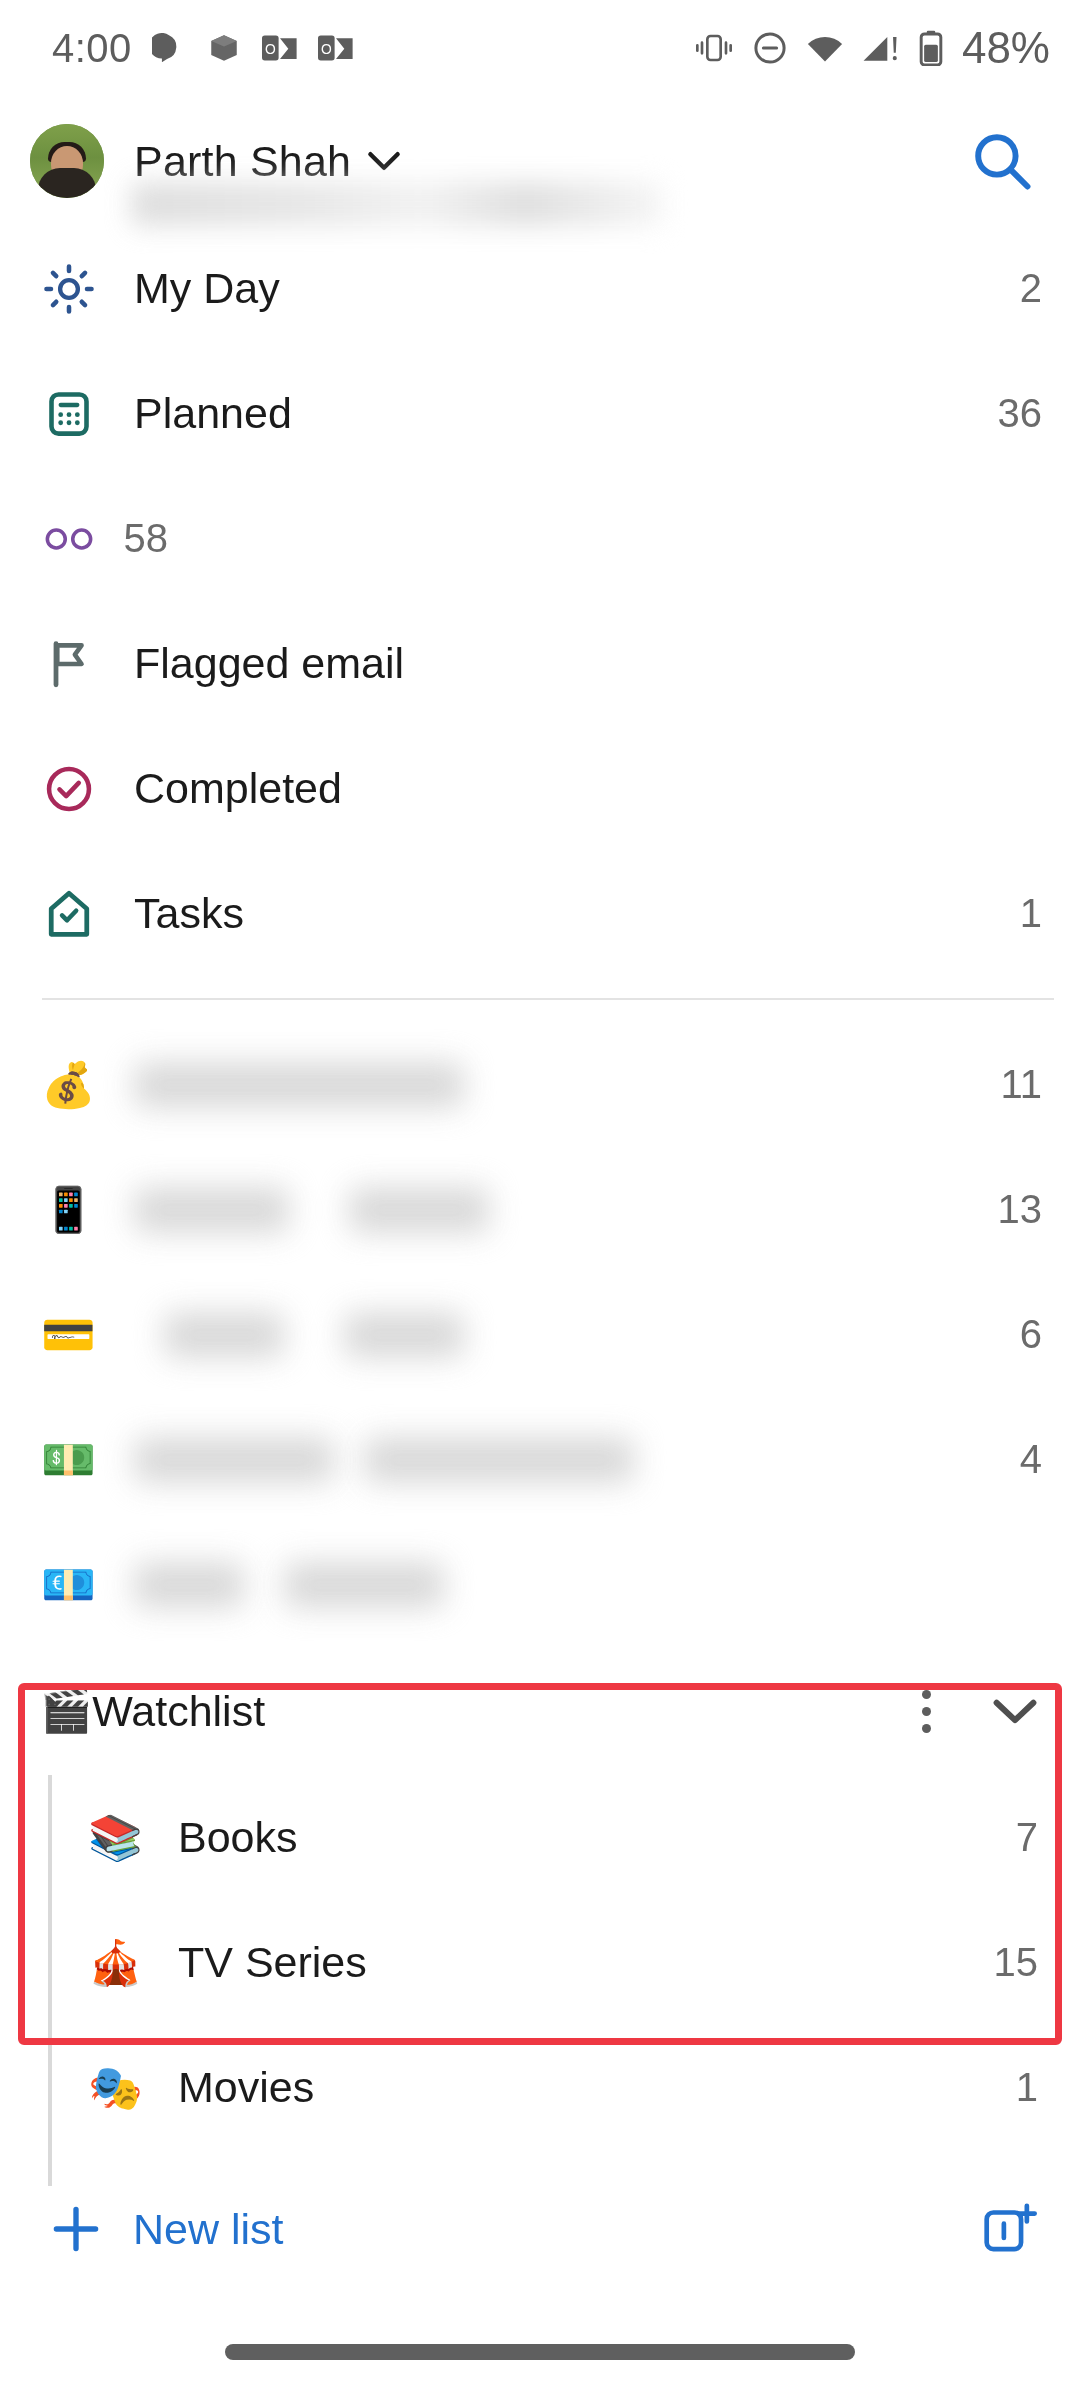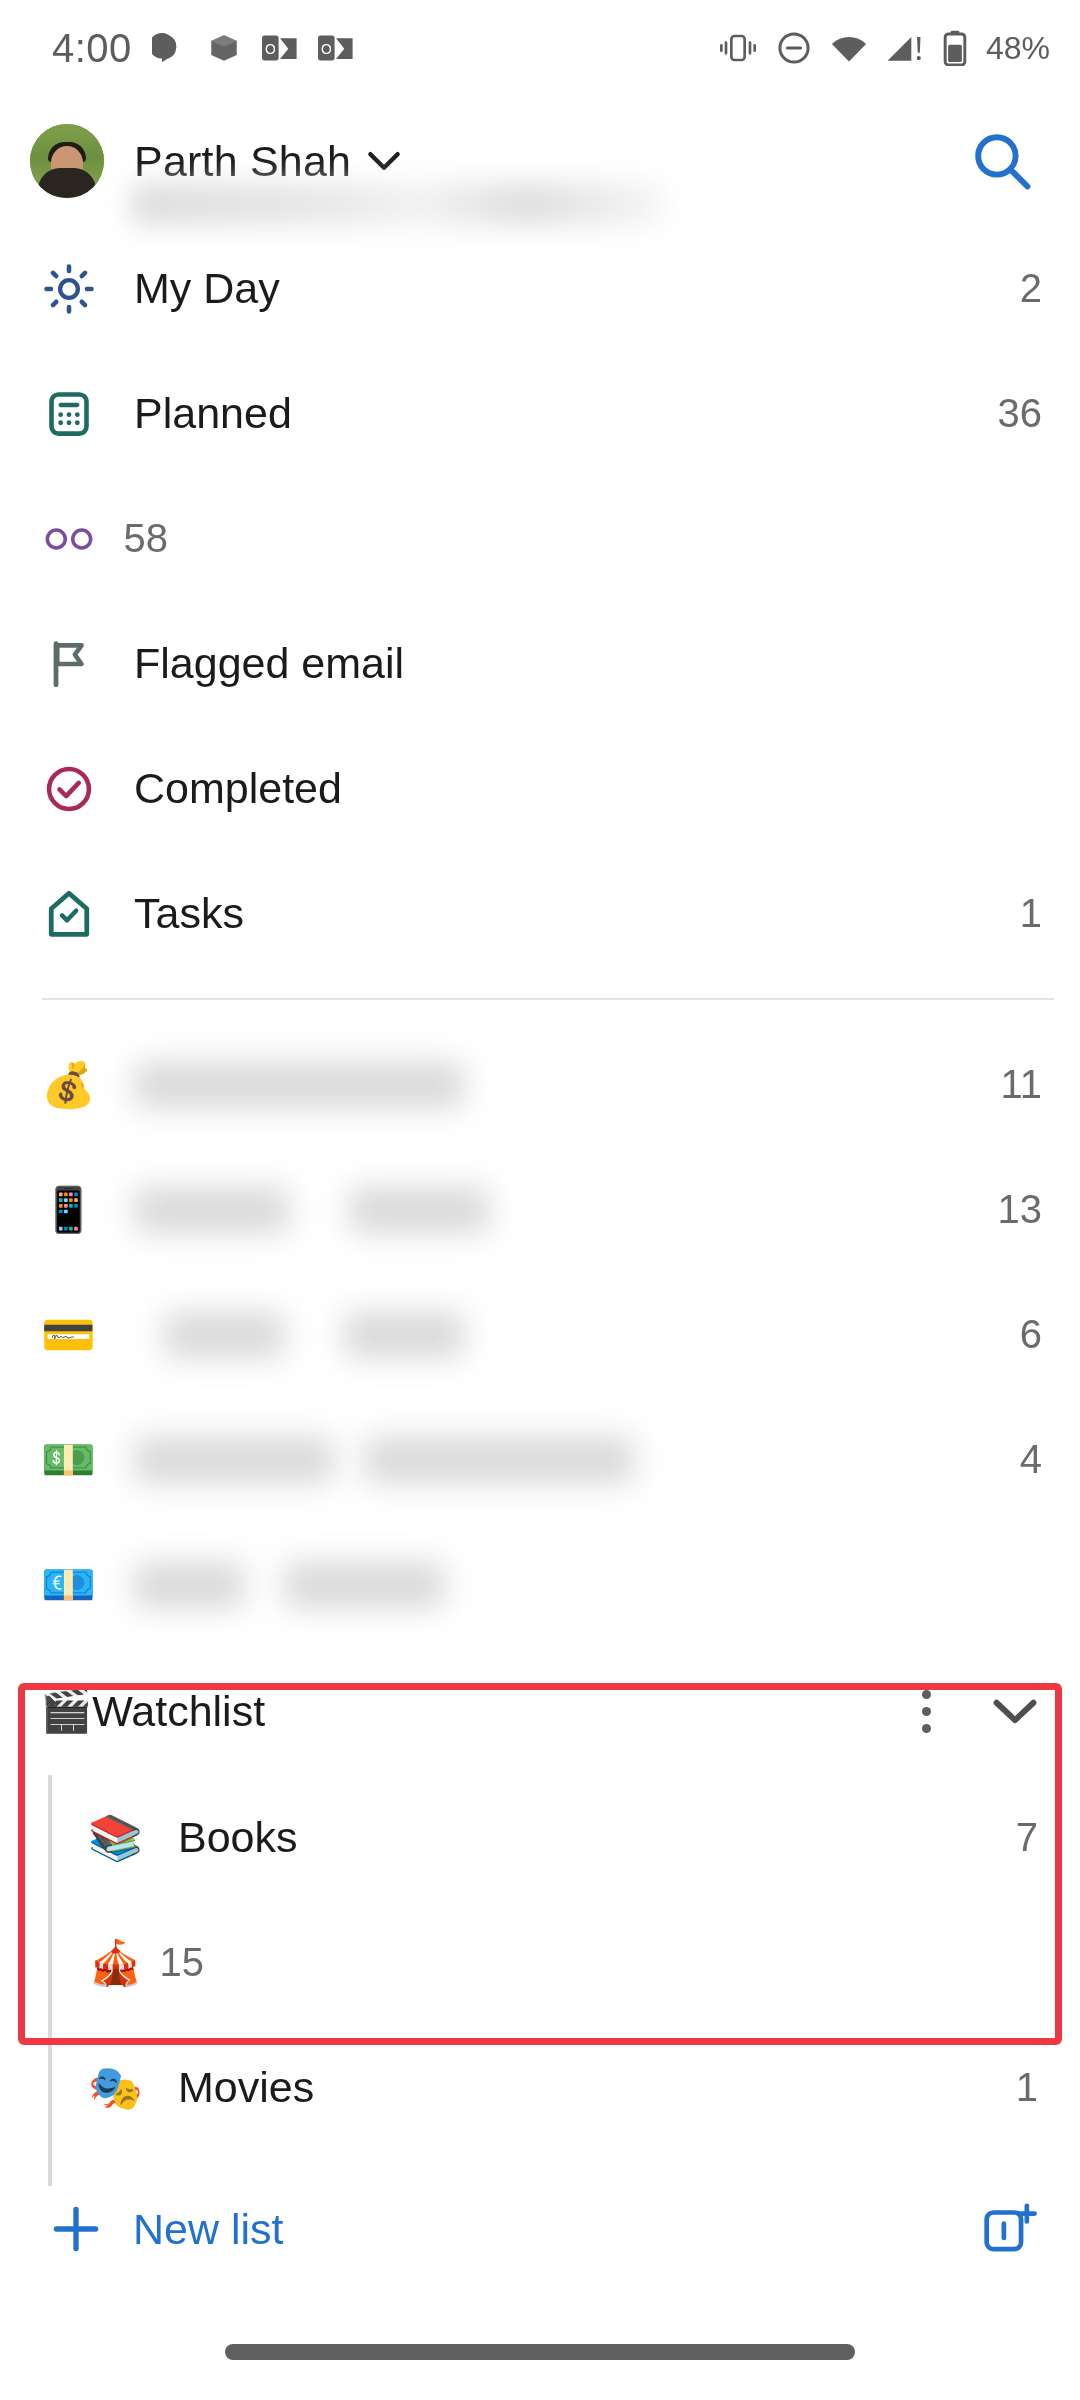--- a/index.html
+++ b/index.html
@@ -13,21 +13,21 @@
 
   
   .statusbar {
     position:absolute; top:0; left:0; width:1080px; height:96px;
     display:flex; align-items:center; justify-content:space-between;
     padding:0 30px 0 52px;
   }
   .sb-left { display:flex; align-items:center; gap:20px; }
   .sb-time { font-size:40px; color:#5d5d5d; letter-spacing:0.5px; font-weight:400; }
   .sb-right { display:flex; align-items:center; gap:18px; }
-  .sb-batt-text { font-size:32px; color:#5d5d5d; font-weight:400; }
+  .sb-batt-text { font-size:44px; color:#5d5d5d; font-weight:400; }
   .sb-ico { display:block; }
 
   
   .header {
     position:absolute; top:96px; left:0; width:1080px; height:130px;
     display:flex; align-items:center; padding:0 52px 0 30px;
   }
   .avatar {
     width:74px; height:74px; border-radius:50%;
     overflow:hidden; flex:0 0 auto; position:relative;
@@ -320,20 +320,21 @@
         <span class="group-rail"></span>
 
         <div class="child-row">
           <span class="child-ico">📚</span>
           <span class="child-label">Books</span>
           <span class="child-count">7</span>
         </div>
 
         <div class="child-row">
           <span class="child-ico">🎪</span>
+          <span class="child-label">TV Series</span>
           <span class="child-count">15</span>
         </div>
 
         <div class="child-row">
           <span class="child-ico">🎭</span>
           <span class="child-label">Movies</span>
           <span class="child-count">1</span>
         </div>
       </div>
     </div>

